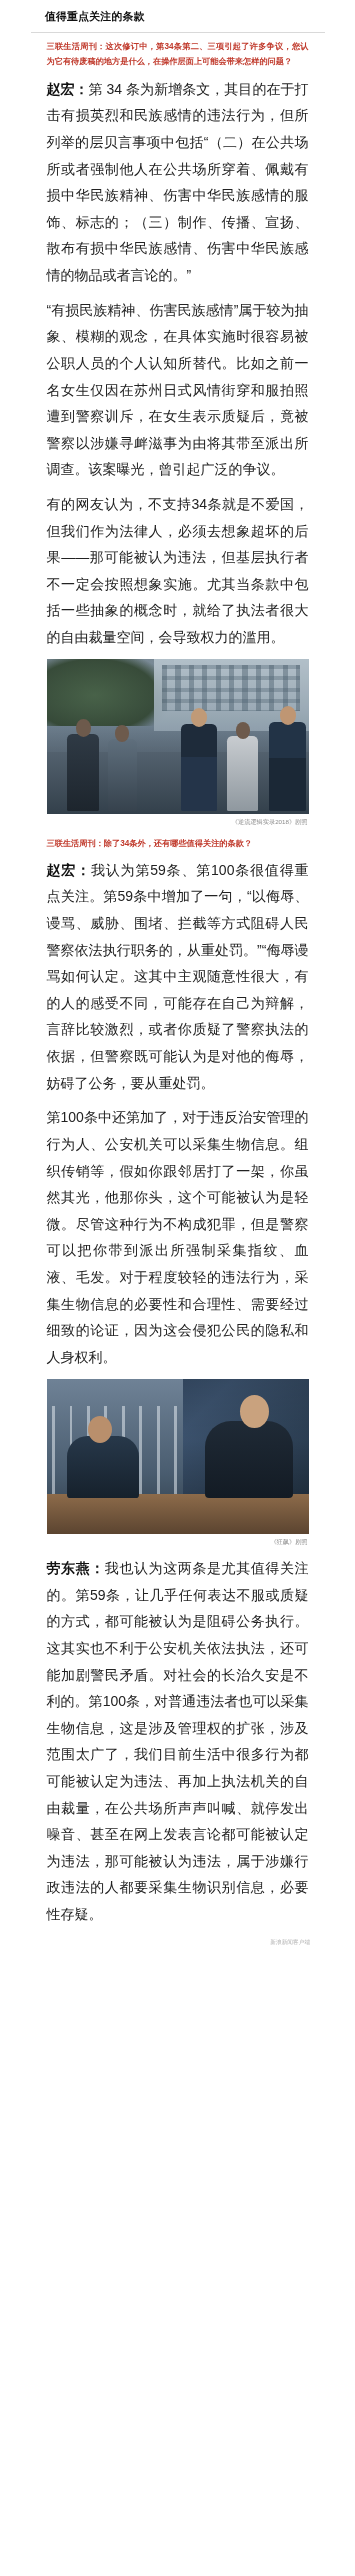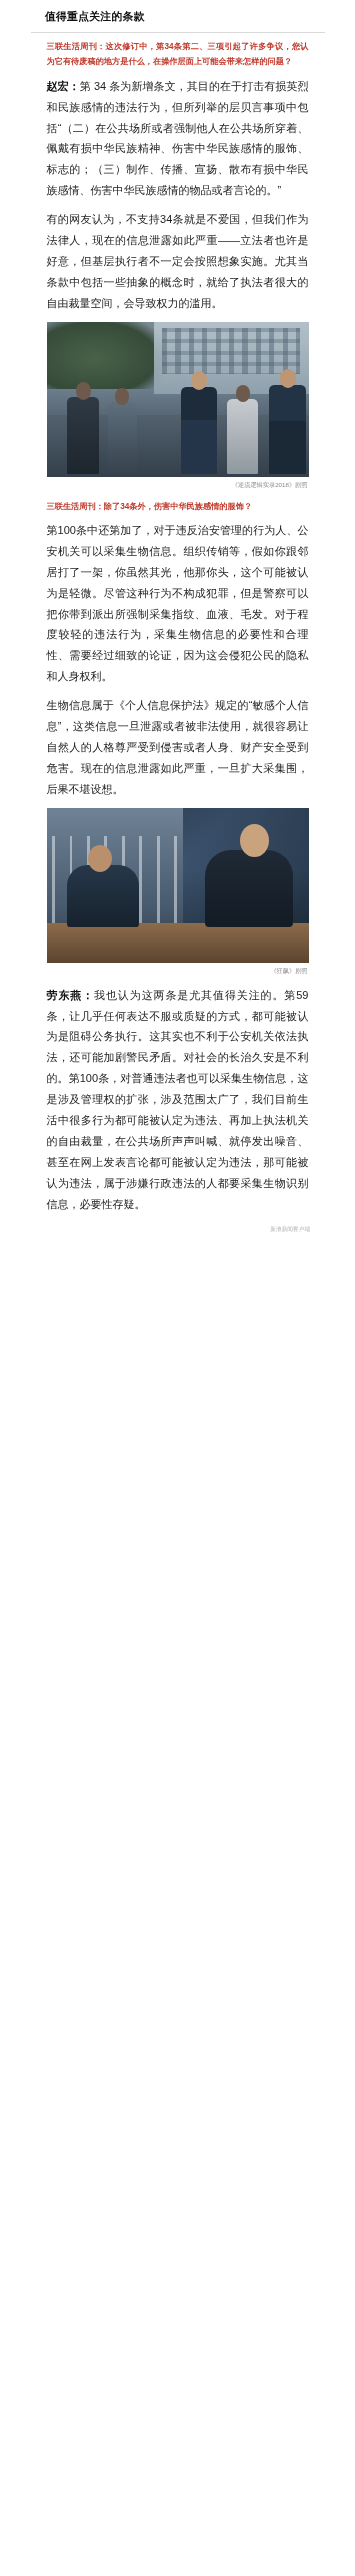--- a/index.html
+++ b/index.html
@@ -36,21 +36,21 @@
   }
   .q {
     font-size: 8.2px;
     font-weight: bold;
     color: #c0392b;
     line-height: 1.85;
     margin: 7.2px 0 6.2px 0;
     text-align: justify;
   }
   .p {
-    font-size: 11px;
+    font-size: 14px;
     color: #222222;
     line-height: 1.9;
     margin: 0 0 8.2px 0;
     text-align: justify;
   }
   .p .speaker {
     font-weight: bold;
     color: #111111;
   }
   .figure {
@@ -183,22 +183,23 @@
 
   <div class="headline">值得重点关注的条款</div>
   <div class="divider"></div>
 
   <div class="body-wrap">
 
     <p class="q">三联生活周刊：这次修订中，第34条第二、三项引起了许多争议，您认为它有待废稿的地方是什么，在操作层面上可能会带来怎样的问题？</p>
 
     <p class="p"><span class="speaker">赵宏：</span><span>第 34 条为新增条文，其目的在于打击有损英烈和民族感情的违法行为，但所列举的层贝言事项中包括“（二）在公共场所或者强制他人在公共场所穿着、佩戴有损中华民族精神、伤害中华民族感情的服饰、标志的；（三）制作、传播、宣扬、散布有损中华民族感情、伤害中华民族感情的物品或者言论的。”</span></p>
 
-
-    <p class="p">有的网友认为，不支持34条就是不爱国，但我们作为法律人，现在的信息泄露如此严重——立法者也许是好意，但基层执行者不一定会按照想象实施。尤其当条款中包括一些抽象的概念时，就给了执法者很大的自由裁量空间，会导致权力的滥用。</p>
+    <p class="p">“有损民族精神、伤害民族感情”属于较为抽象、模糊的观念，在具体实施时很容易被公职人员的个人认知所替代。比如之前一名女生仅因在苏州日式风情街穿和服拍照遭到警察训斥，在女生表示质疑后，竟被警察以涉嫌寻衅滋事为由将其带至派出所调查。该案曝光，曾引起广泛的争议。</p>
+
+    <p class="p">有的网友认为，不支持34条就是不爱国，但我们作为法律人，必须去想象超坏的后果——那可能被认为违法，但基层执行者不一定会按照想象实施。尤其当条款中包括一些抽象的概念时，就给了执法者很大的自由裁量空间，会导致权力的滥用。</p>
 
     <div class="figure">
       <div class="photo photo1">
         <div class="tree"></div>
         <div class="bldg"></div>
         <div class="ground"></div>
 
         <div class="fig-person" style="left:20.6px;width:32px;height:77px;background:linear-gradient(to bottom,#2f3a45,#1d252d);"></div>
         <div class="fig-head" style="left:29px;bottom:77px;width:15.5px;height:17.5px;"></div>
 
@@ -216,26 +217,26 @@
 
         <div class="fig-person" style="left:268px;width:30px;height:72px;background:linear-gradient(to bottom,#464f58,#2a323a);"></div>
         <div class="fig-head" style="left:275px;bottom:72px;width:14.4px;height:16.5px;"></div>
 
         <div class="fig-person" style="left:308px;width:31px;height:77px;background:linear-gradient(to bottom,#6b7782,#3c4650);"></div>
         <div class="fig-head" style="left:316px;bottom:77px;width:14.4px;height:16.5px;"></div>
       </div>
       <div class="caption">《逆流逻辑实录2018》剧照</div>
     </div>
 
-    <p class="q">三联生活周刊：除了34条外，伤害中华民族感情的服饰？</p>
-
+    <p class="q">三联生活周刊：除了34条外，还有哪些值得关注的条款？</p>
+
+    <p class="p"><span class="speaker">赵宏：</span><span>我认为第59条、第100条很值得重点关注。第59条中增加了一句，“以侮辱、谩骂、威胁、围堵、拦截等方式阻碍人民警察依法执行职务的，从重处罚。”“侮辱谩骂如何认定。这其中主观随意性很大，有的人的感受不同，可能存在自己为辩解，言辞比较激烈，或者你质疑了警察执法的依据，但警察既可能认为是对他的侮辱，妨碍了公务，要从重处罚。</span></p>
 
     <p class="p">第100条中还第加了，对于违反治安管理的行为人、公安机关可以采集生物信息。组织传销等，假如你跟邻居打了一架，你虽然其光，他那你头，这个可能被认为是轻微。尽管这种行为不构成犯罪，但是警察可以把你带到派出所强制采集指纹、血液、毛发。对于程度较轻的违法行为，采集生物信息的必要性和合理性、需要经过细致的论证，因为这会侵犯公民的隐私和人身权利。</p>
 
-    <p class="p">生物信息属于《个人信息保护法》规定的“敏感个人信息”，这类信息一旦泄露或者被非法使用，就很容易让自然人的人格尊严受到侵害或者人身、财产安全受到危害。现在的信息泄露如此严重，一旦扩大采集围，后果不堪设想。</p>
 
     <div class="figure">
       <div class="photo photo2">
         <div class="panel"></div>
         <div class="rail"></div>
         <div class="deskf"></div>
         <div class="subject2"></div>
         <div class="subject2-head"></div>
         <div class="subject"></div>
         <div class="subject-head"></div>

